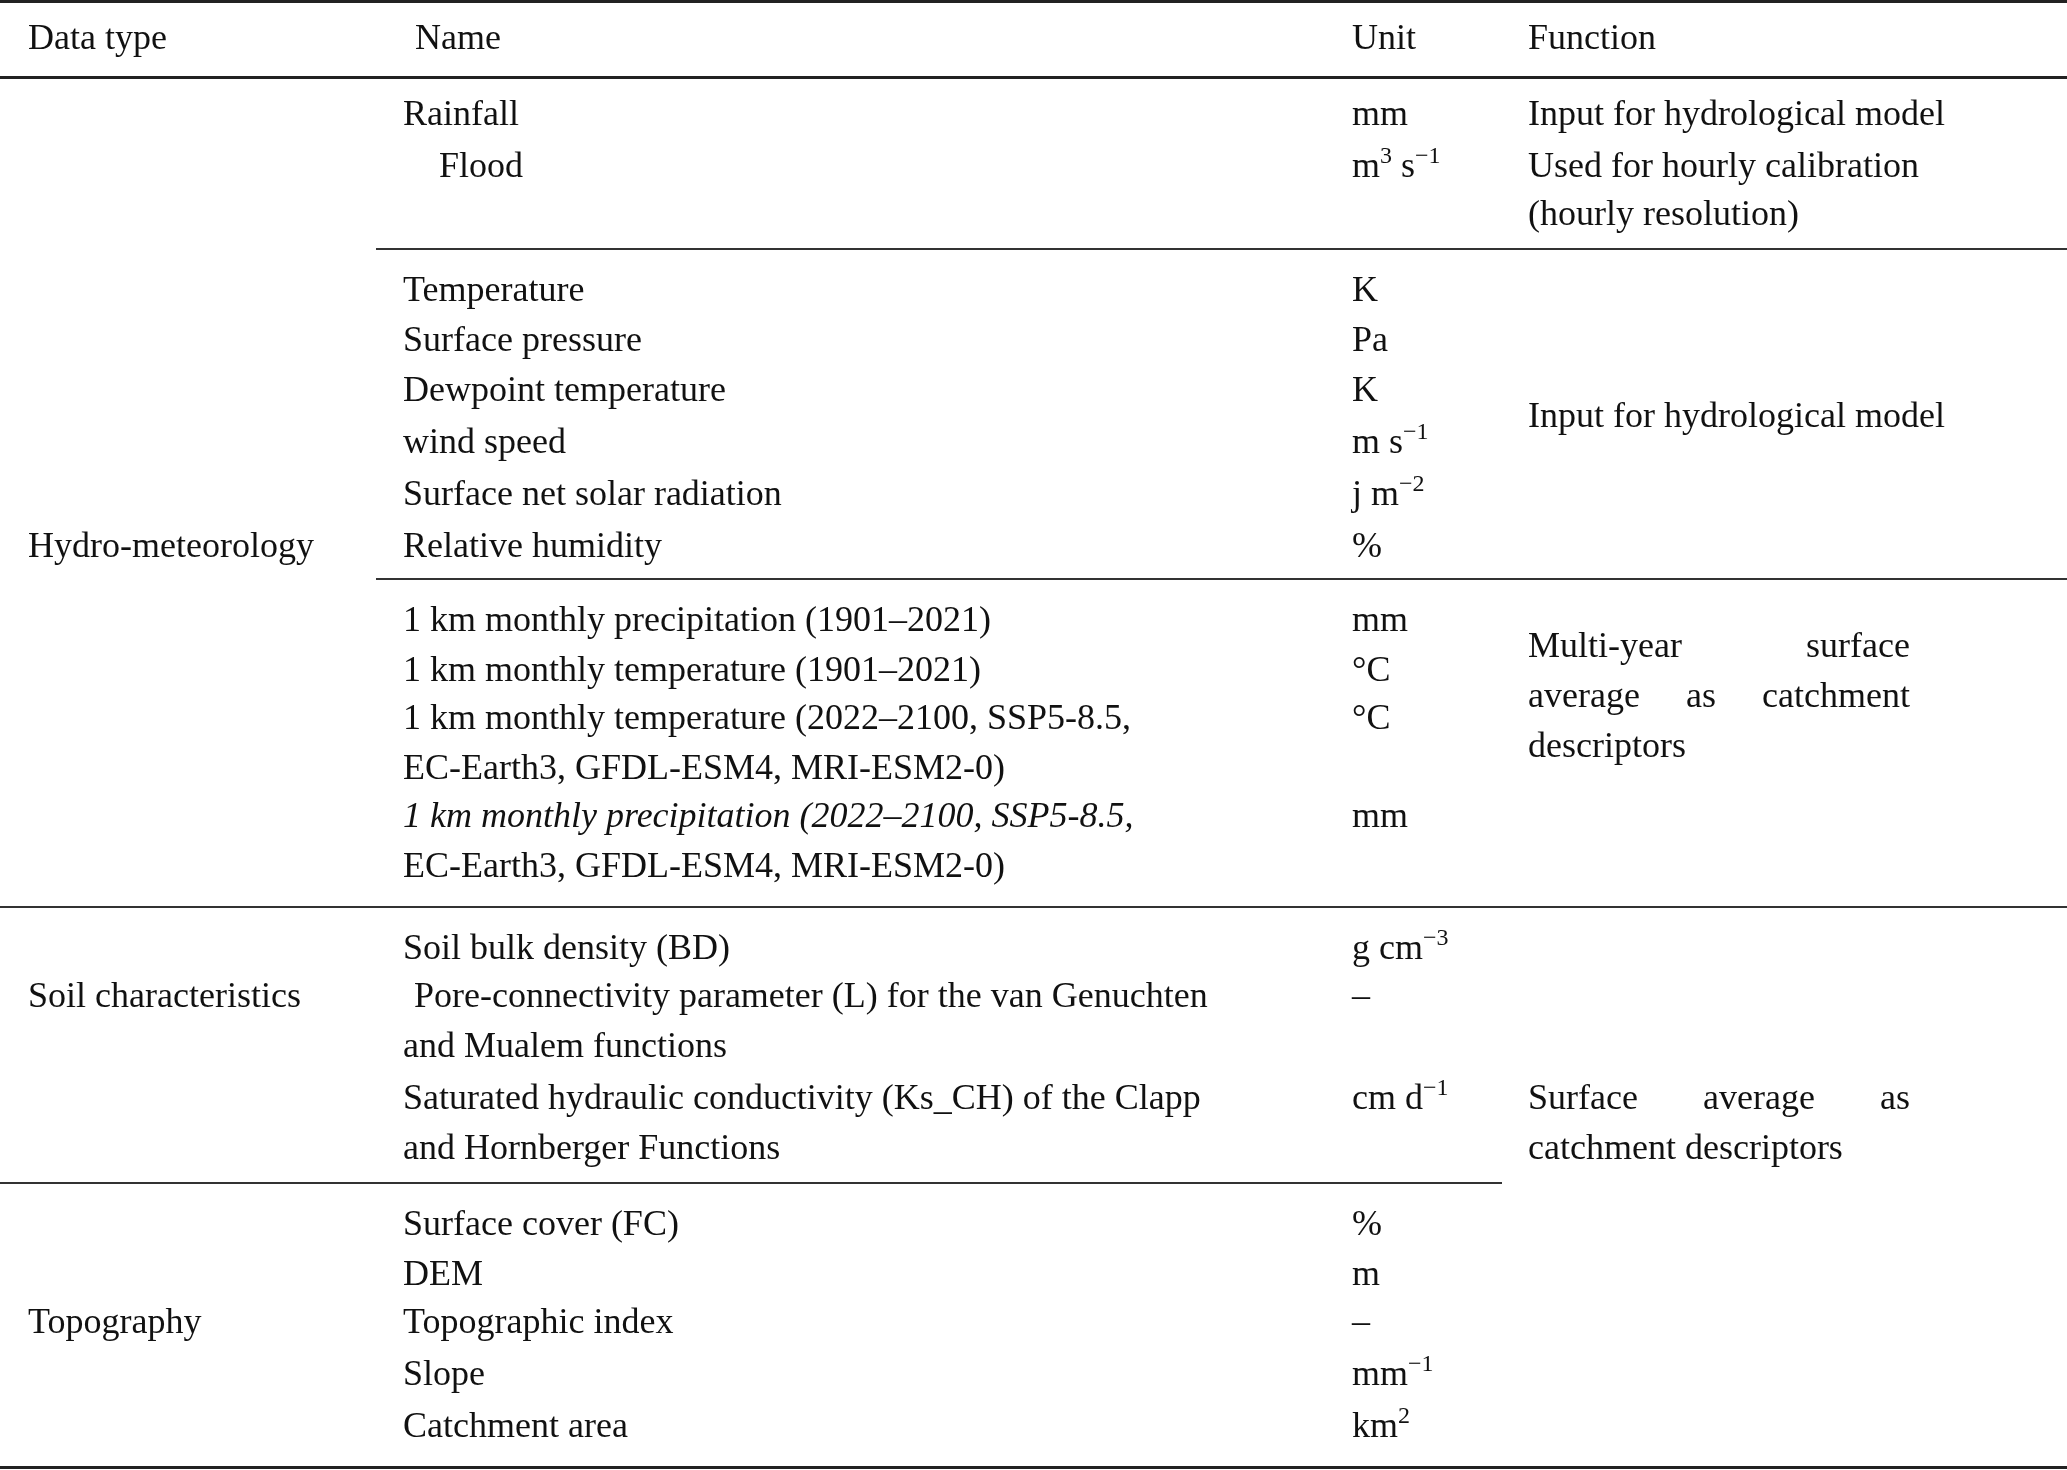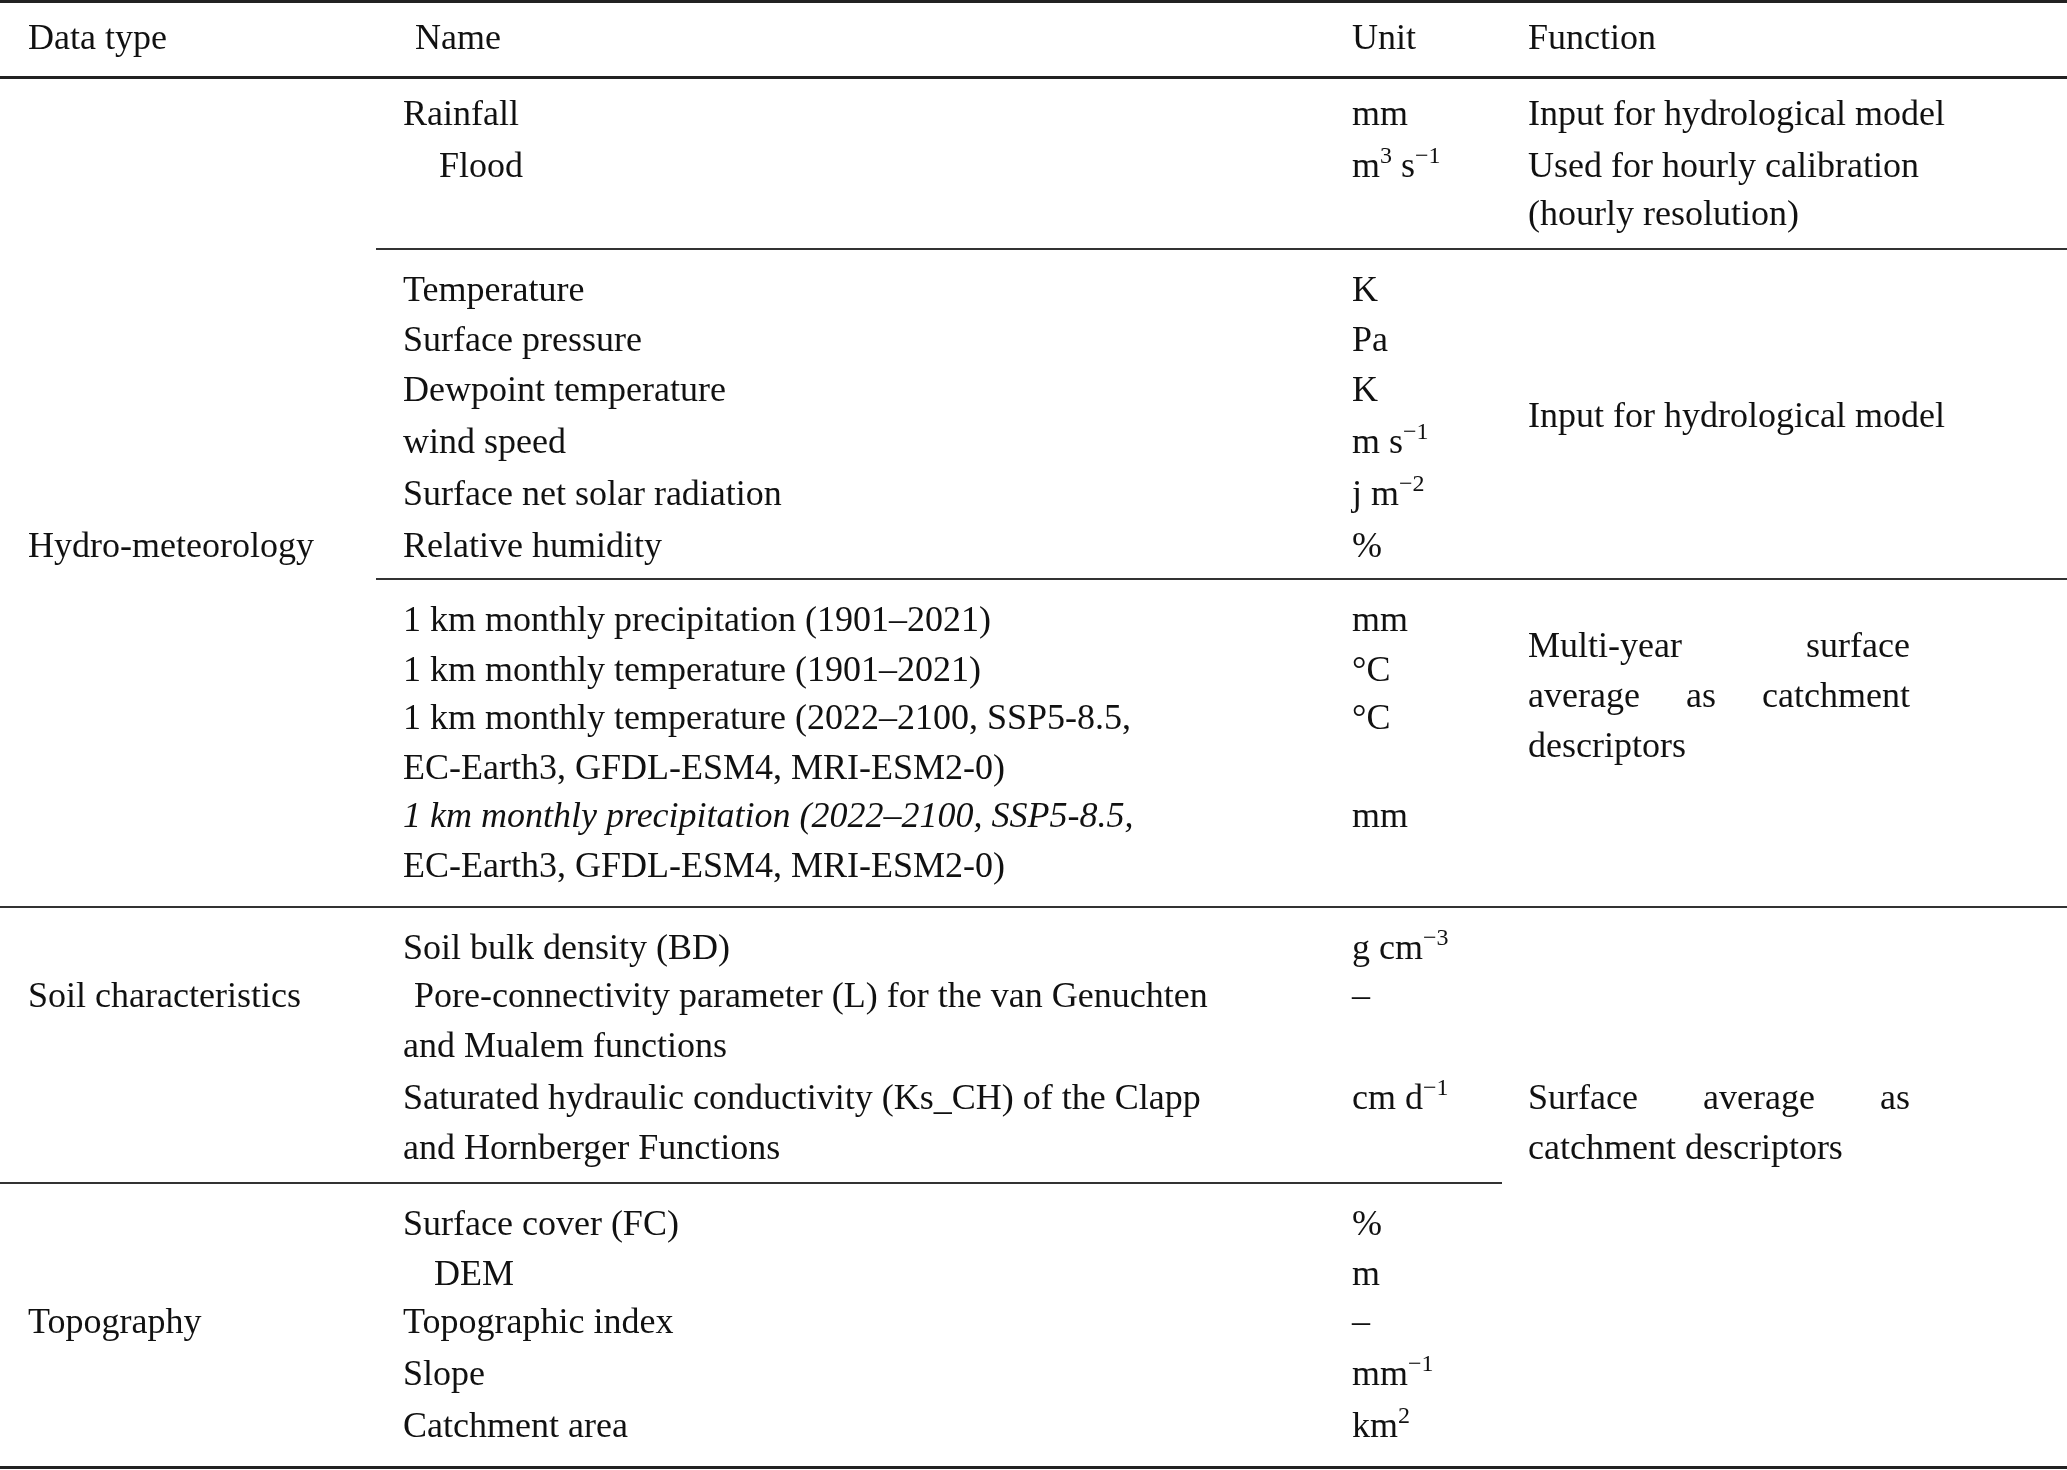--- a/index.html
+++ b/index.html
@@ -74,21 +74,21 @@
   <div class="t" style="left:1352px;top:970px;">–</div>
   <div class="t" style="left:403px;top:1072px;">Saturated hydraulic conductivity (Ks_CH) of the Clapp</div>
   <div class="t" style="left:403px;top:1122px;">and Hornberger Functions</div>
   <div class="t" style="left:1352px;top:1072px;"><span>cm d</span><sup>−1</sup></div>
 
   <div class="t just" style="left:1528px;top:1072px;width:382px;">Surface average as catchment descriptors</div>
 
   <div class="t" style="left:28px;top:1296px;">Topography</div>
   <div class="t" style="left:403px;top:1198px;">Surface cover (FC)</div>
   <div class="t" style="left:1352px;top:1198px;">%</div>
-  <div class="t" style="left:403px;top:1248px;margin-left:31px;">DEM</div>
+  <div class="t" style="left:403px;top:1248px;">DEM</div>
   <div class="t" style="left:1352px;top:1248px;">m</div>
   <div class="t" style="left:403px;top:1296px;">Topographic index</div>
   <div class="t" style="left:1352px;top:1296px;">–</div>
   <div class="t" style="left:403px;top:1348px;">Slope</div>
   <div class="t" style="left:1352px;top:1348px;"><span>mm</span><sup>−1</sup></div>
   <div class="t" style="left:403px;top:1400px;">Catchment area</div>
   <div class="t" style="left:1352px;top:1400px;"><span>km</span><sup>2</sup></div>
 </div>
 
 </body></html>

